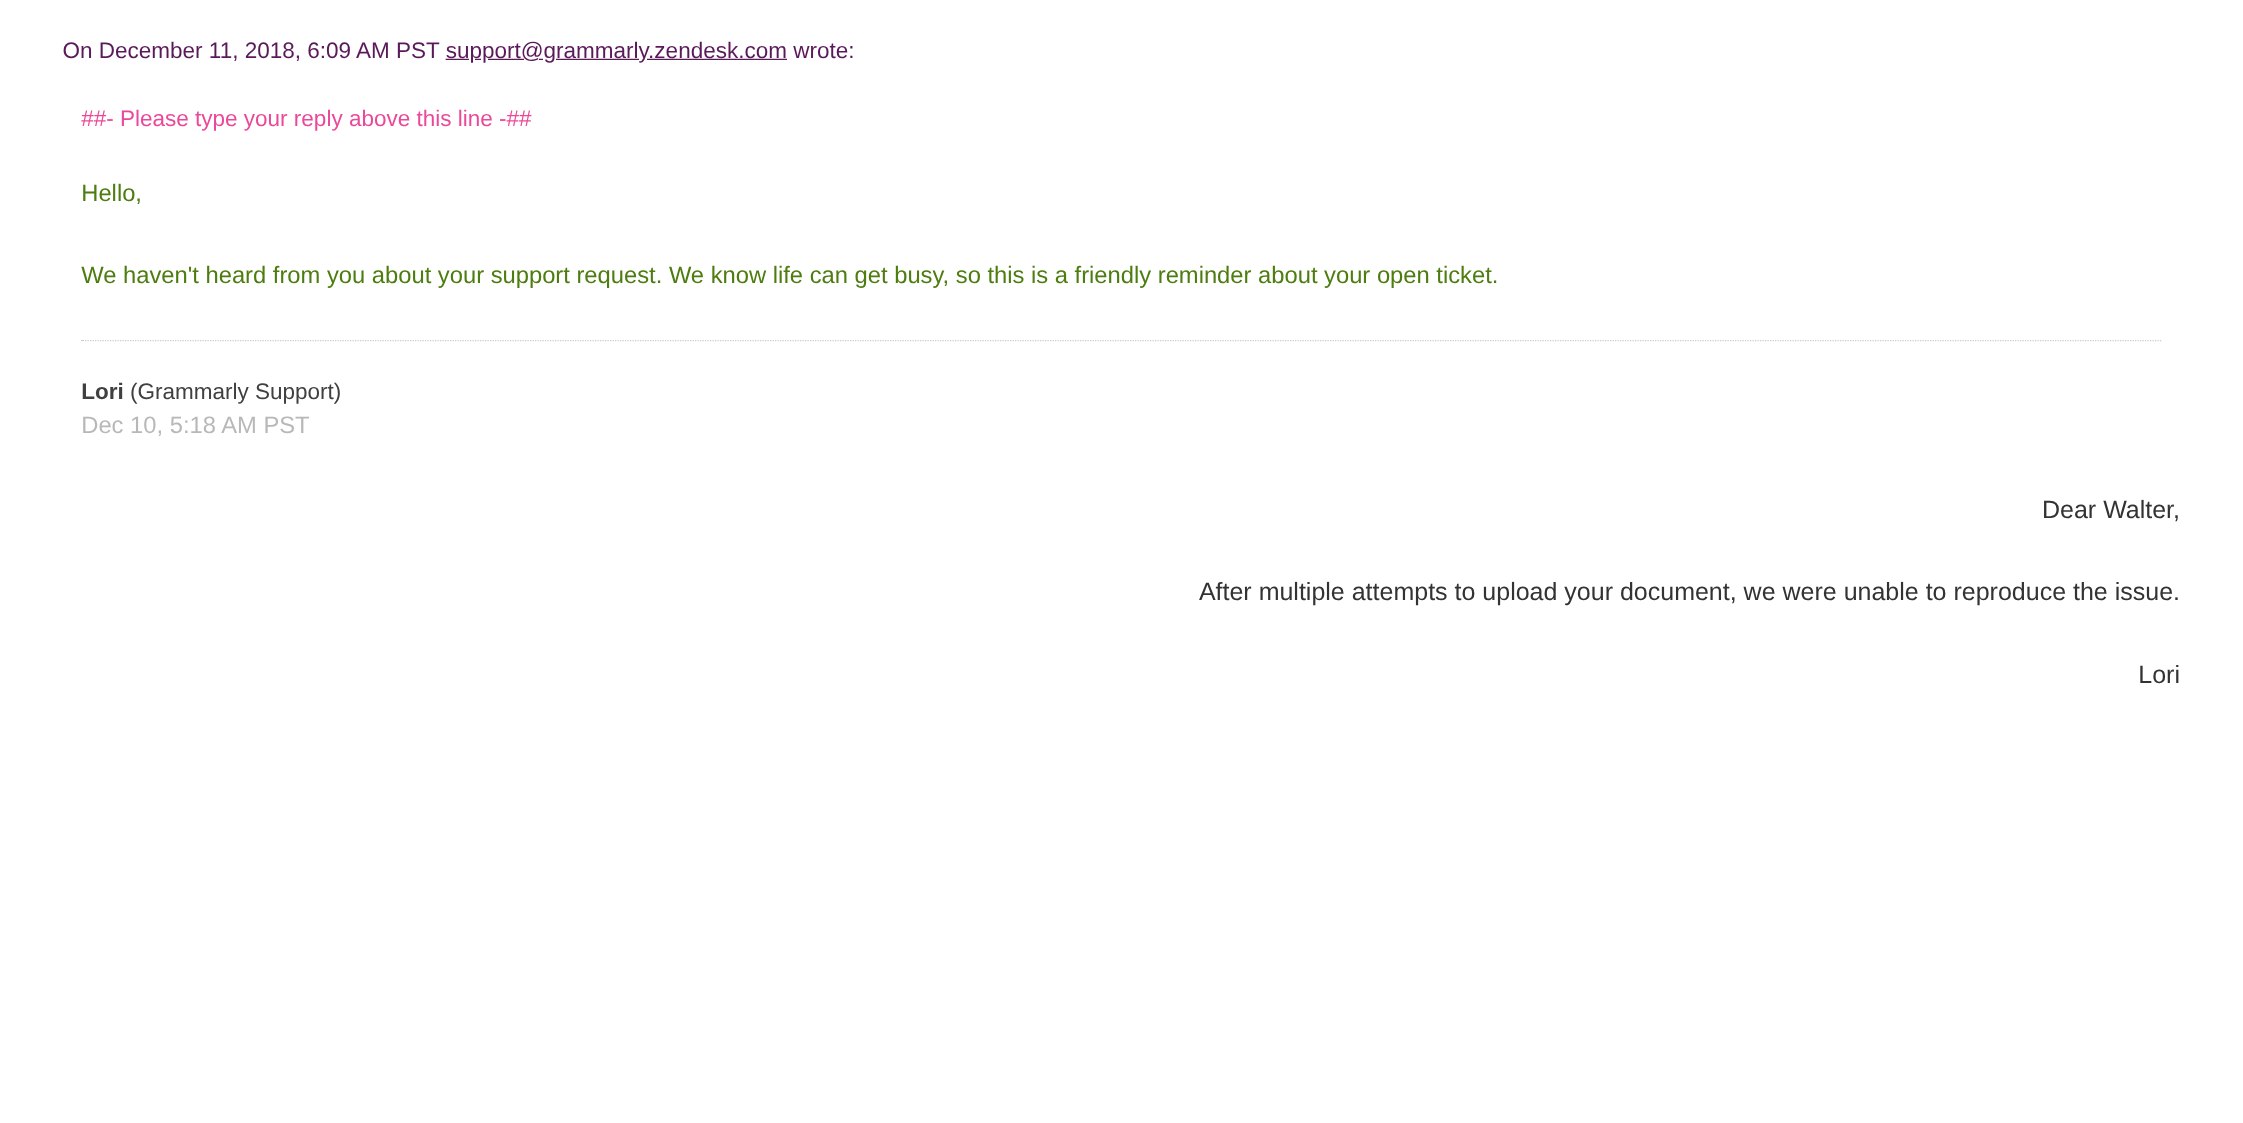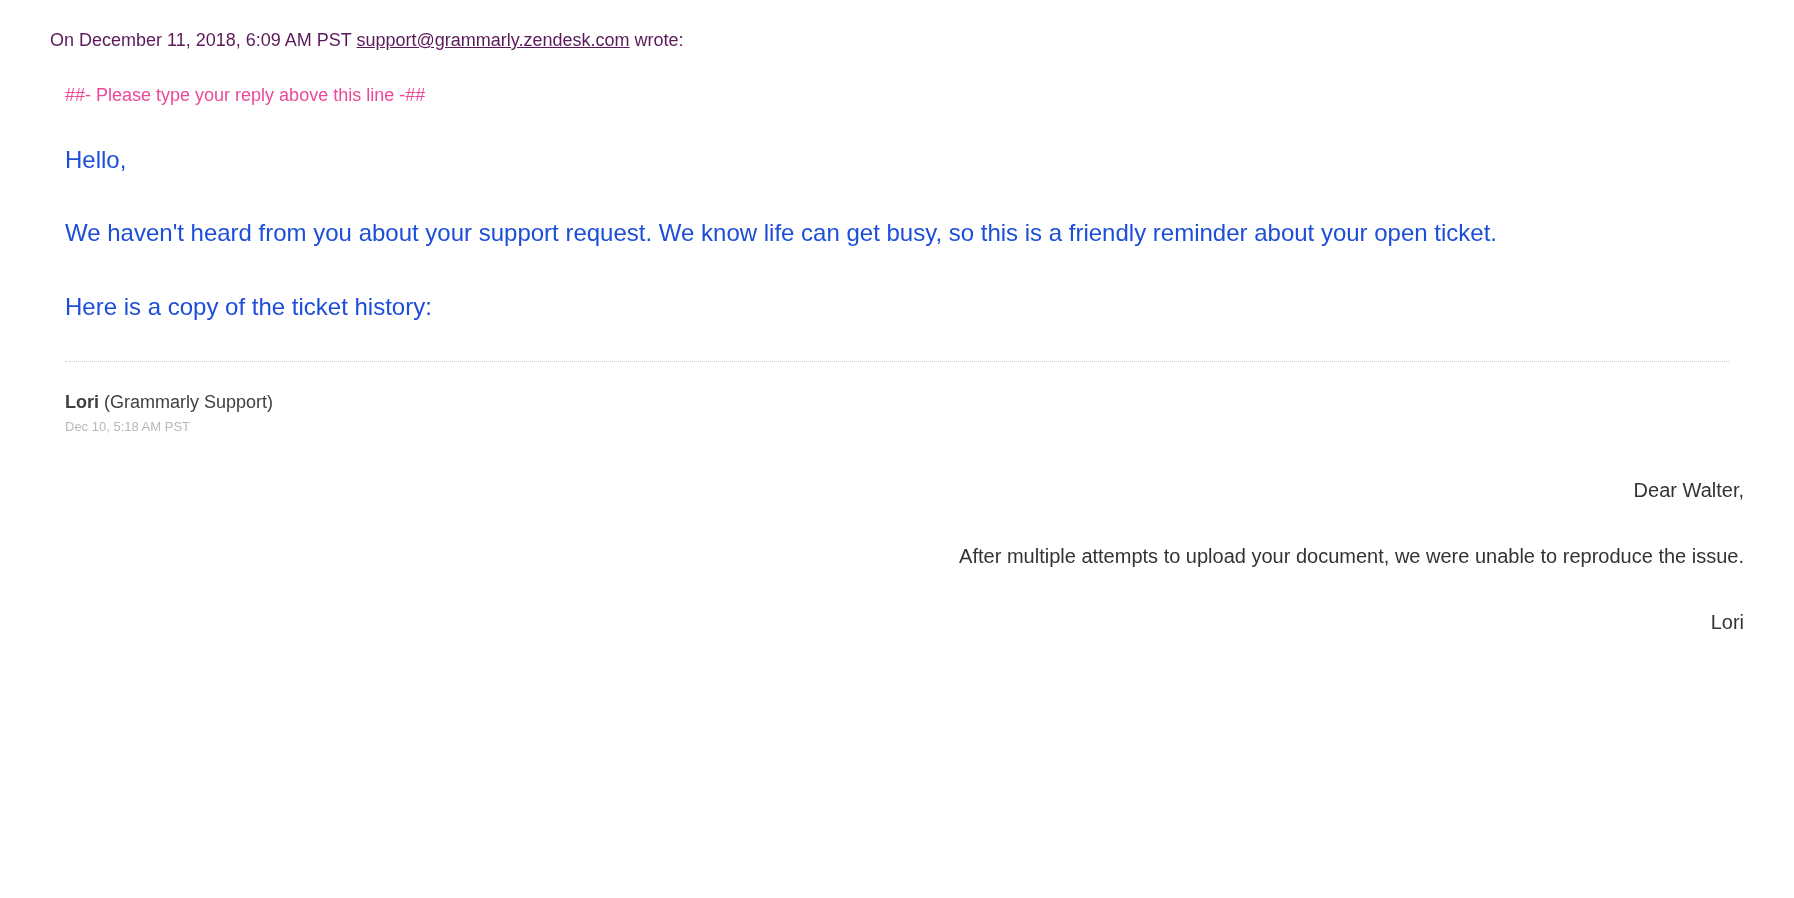--- a/index.html
+++ b/index.html
@@ -29,22 +29,22 @@
     }
 
     .reply-marker {
       color: #ec4899;
       font-size: 18px;
       margin-left: 15px;
       margin-bottom: 35px;
     }
 
     .intro-block {
-      color: #1d4ed8;
-      font-size: 24px;
+      color: #4d7c0f;
+      font-size: 19px;
       margin-left: 15px;
       line-height: 1.6;
     }
 
     .intro-block p {
       margin-bottom: 35px;
     }
 
     .dotted-divider {
       border: none;
@@ -61,21 +61,21 @@
     .author-name {
       font-weight: bold;
     }
 
     .author-context {
       font-weight: normal;
     }
 
     .timestamp {
       color: #b8b8b8;
-      font-size: 13px;
+      font-size: 19px;
       margin-left: 15px;
       margin-top: 6px;
       margin-bottom: 40px;
     }
 
     .ticket-body {
       color: #333333;
       font-size: 20px;
       margin-left: 15px;
       line-height: 1.6;
@@ -91,21 +91,20 @@
 
 <div class="quote-header">
   <span>On December 11, 2018, 6:09 AM PST </span><a href="#">support@grammarly.zendesk.com</a><span> wrote:</span>
 </div>
 
 <div class="reply-marker">##- Please type your reply above this line -##</div>
 
 <div class="intro-block">
   <p>Hello,</p>
   <p>We haven't heard from you about your support request. We know life can get busy, so this is a friendly reminder about your open ticket.</p>
-  <p>Here is a copy of the ticket history:</p>
 </div>
 
 <hr class="dotted-divider">
 
 <div class="author-line">
   <span class="author-name">Lori</span><span class="author-context"> (Grammarly Support)</span>
 </div>
 <div class="timestamp">Dec 10, 5:18 AM PST</div>
 
 <div class="ticket-body">

